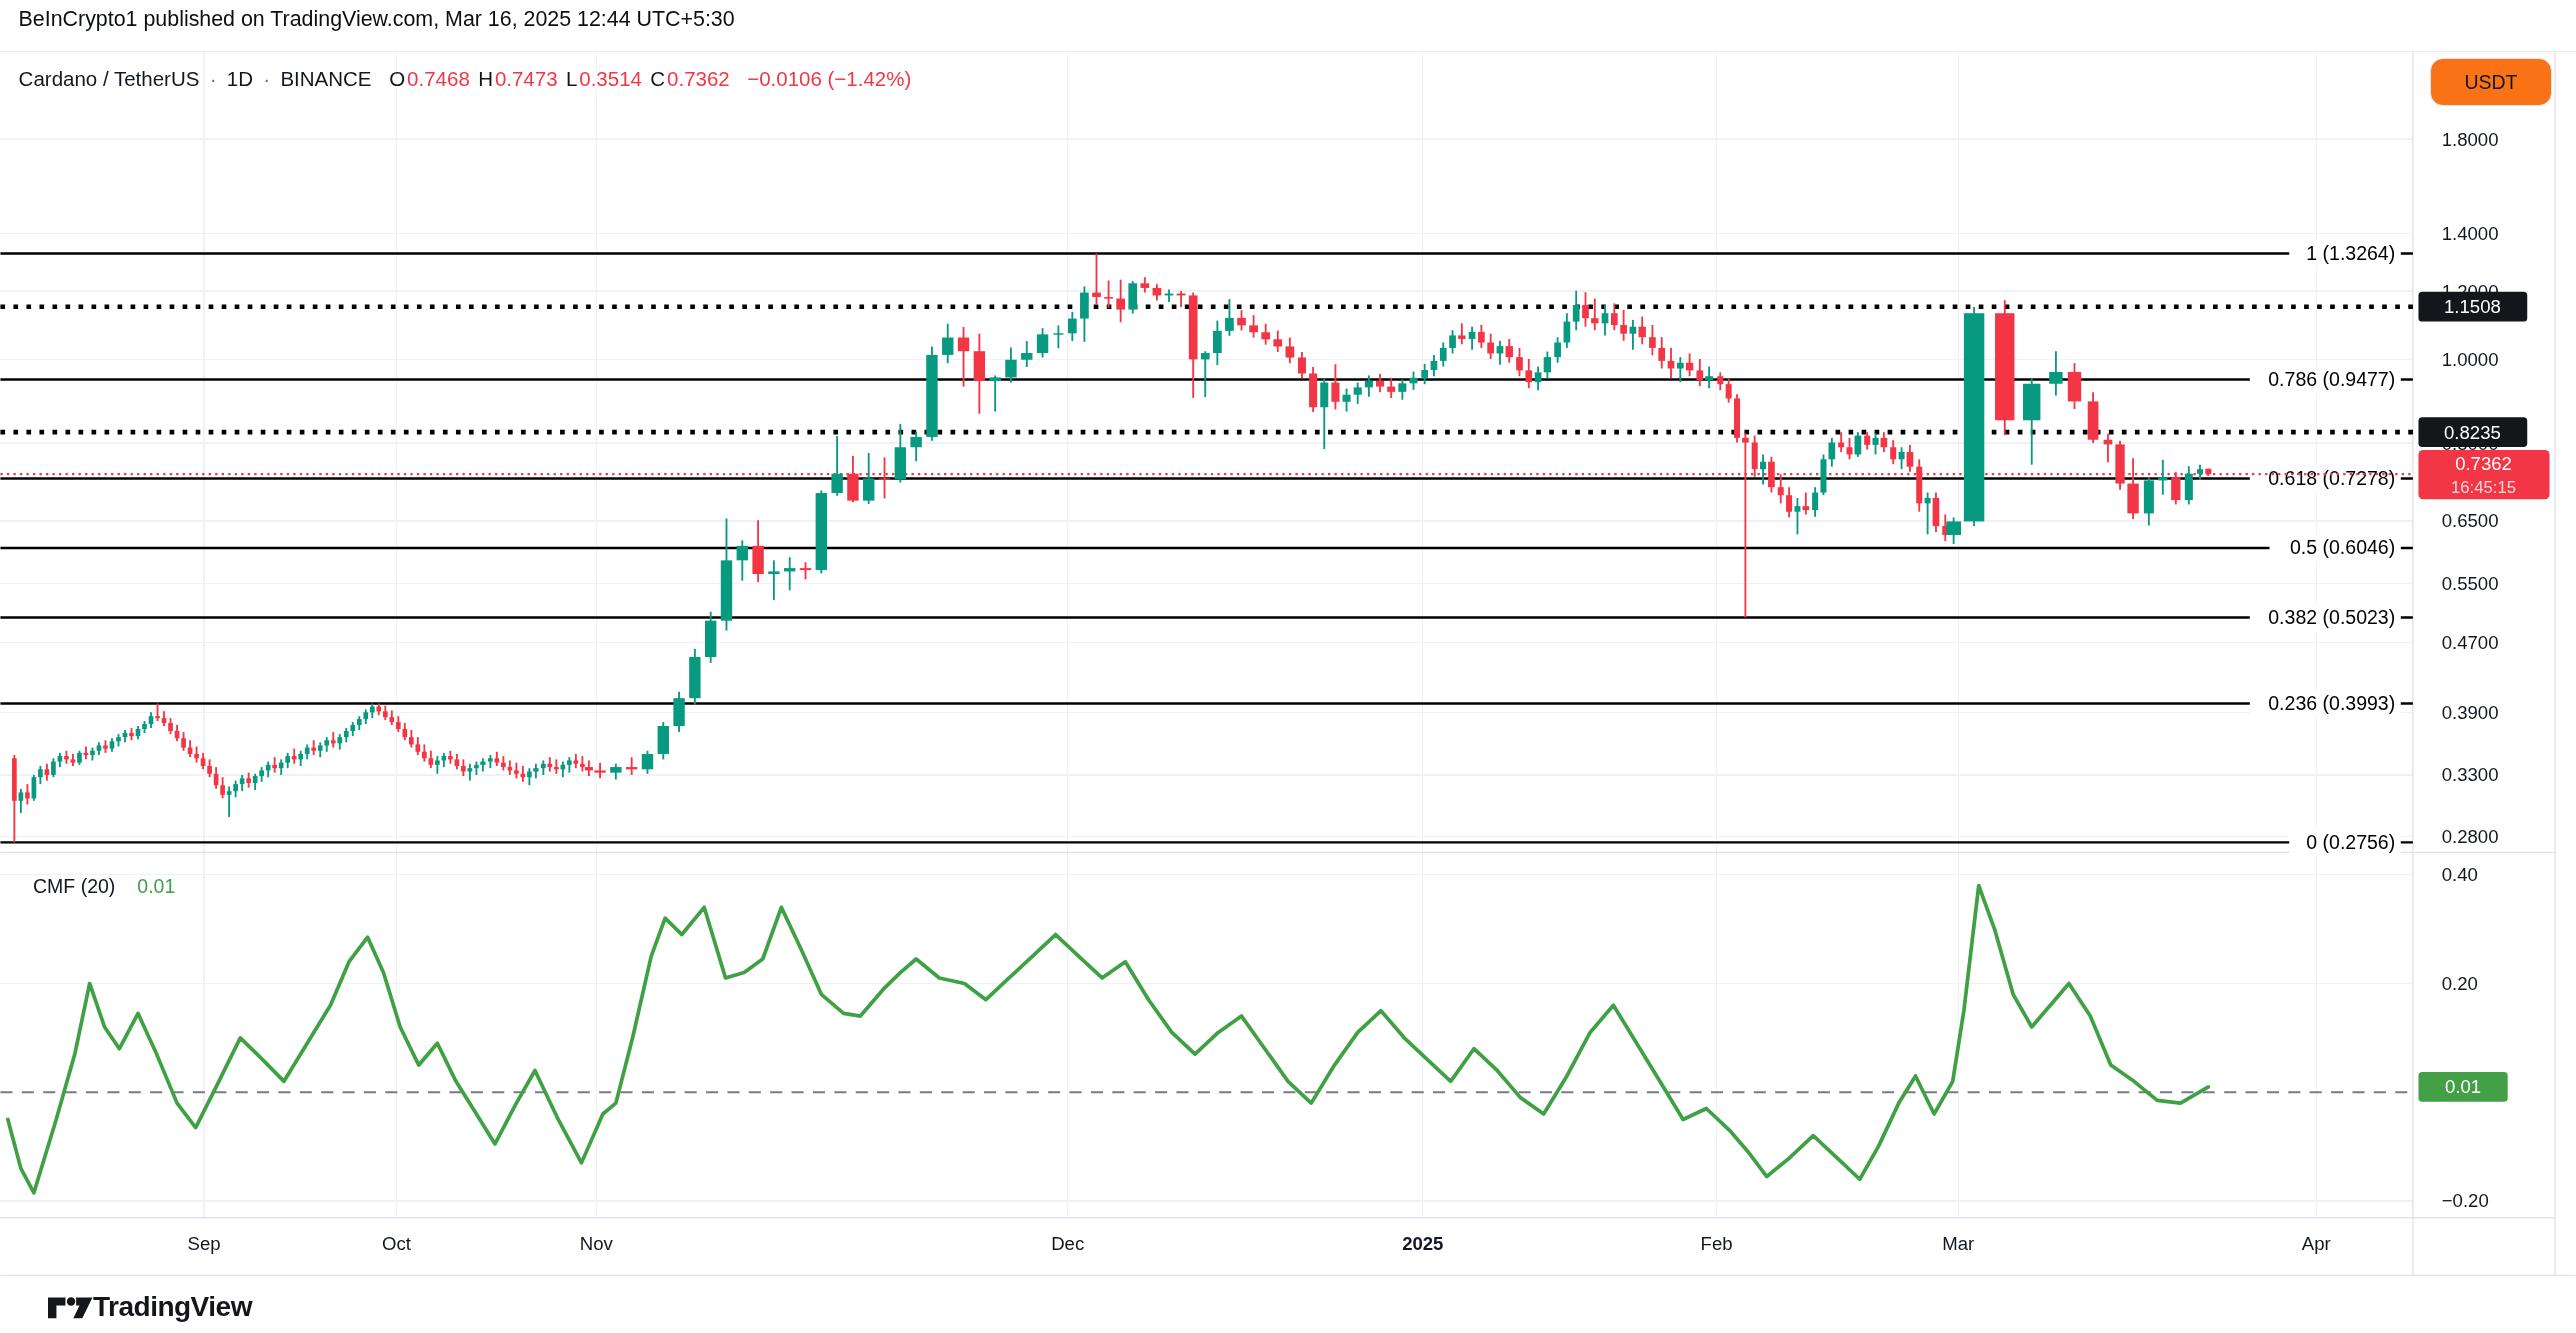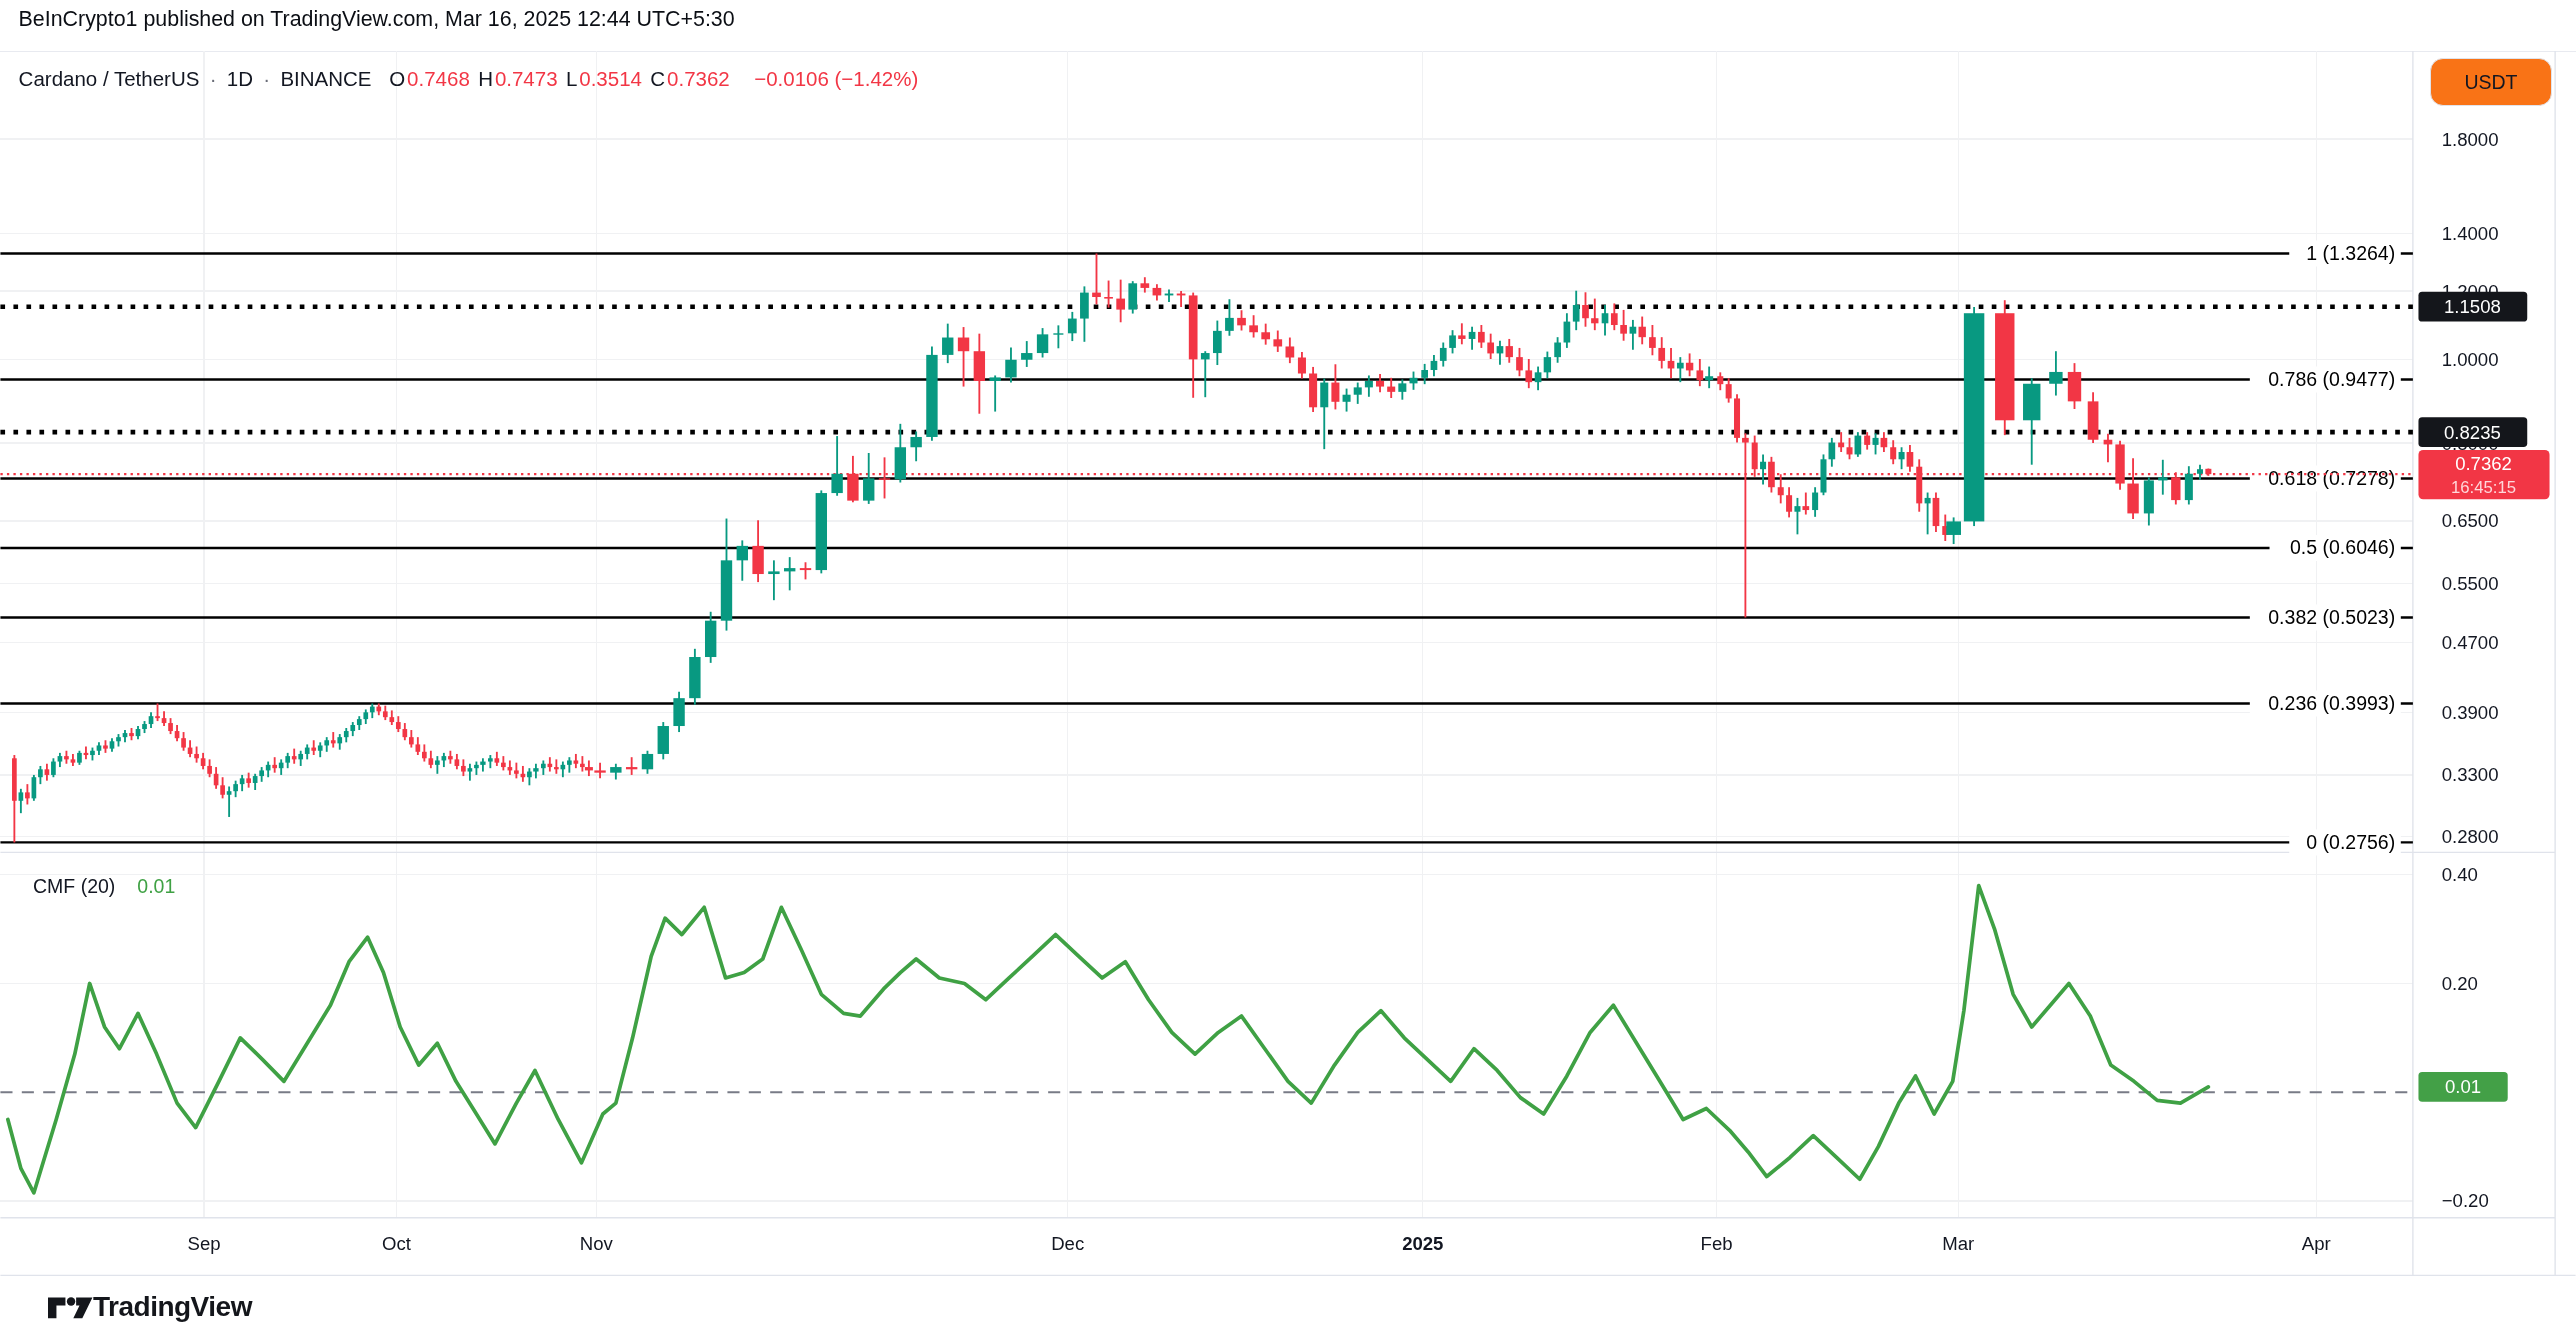--- a/index.html
+++ b/index.html
@@ -5,21 +5,21 @@
   html,body{margin:0;padding:0;background:#fff;}
   .page{position:relative;width:2576px;height:1334px;background:#fff;overflow:hidden;
         font-family:"Liberation Sans",sans-serif;color:#131722;padding-left:36px;}
   .attribution{position:absolute;left:18.6px;top:7.4px;font-size:21.4px;color:#0b0e14;white-space:nowrap;}
   .widget-top-border{position:absolute;left:0;top:51px;width:2576px;height:0.9px;background:#e8eaf0;}
   .title-row{position:absolute;left:18.6px;top:67px;font-size:20.5px;display:flex;gap:8.4px;align-items:center;white-space:nowrap;z-index:5;}
   .t-dark{color:#131722;}
   .t-red{color:#f23645;}
   .t-sep{color:#6a6d78;margin:0 1.9px;}
   .ohlc-group{display:flex;gap:1.9px;}
-  .change{margin-left:16px;}
+  .change{margin-left:9px;}
   .currency-btn{position:absolute;left:2430px;top:58px;width:120px;height:46px;background:#f97316;
         border:1.4px solid #e0e3eb;border-radius:13px;font-size:19.5px;color:#131722;
         display:flex;align-items:center;justify-content:center;z-index:6;cursor:pointer;}
   .chart-svg{position:absolute;left:0;top:51px;z-index:1;}
   .indicator-label{position:absolute;left:33px;top:875px;font-size:19.5px;display:flex;gap:22px;z-index:5;}
   .indicator-label .val{color:#3fa144;}
   .logo-row{position:absolute;left:48px;top:1287px;display:flex;align-items:center;gap:0;z-index:5;}
   .logo-text{font-size:28px;font-weight:600;color:#14161b;letter-spacing:-0.5px;}
 </style>
 </head>

